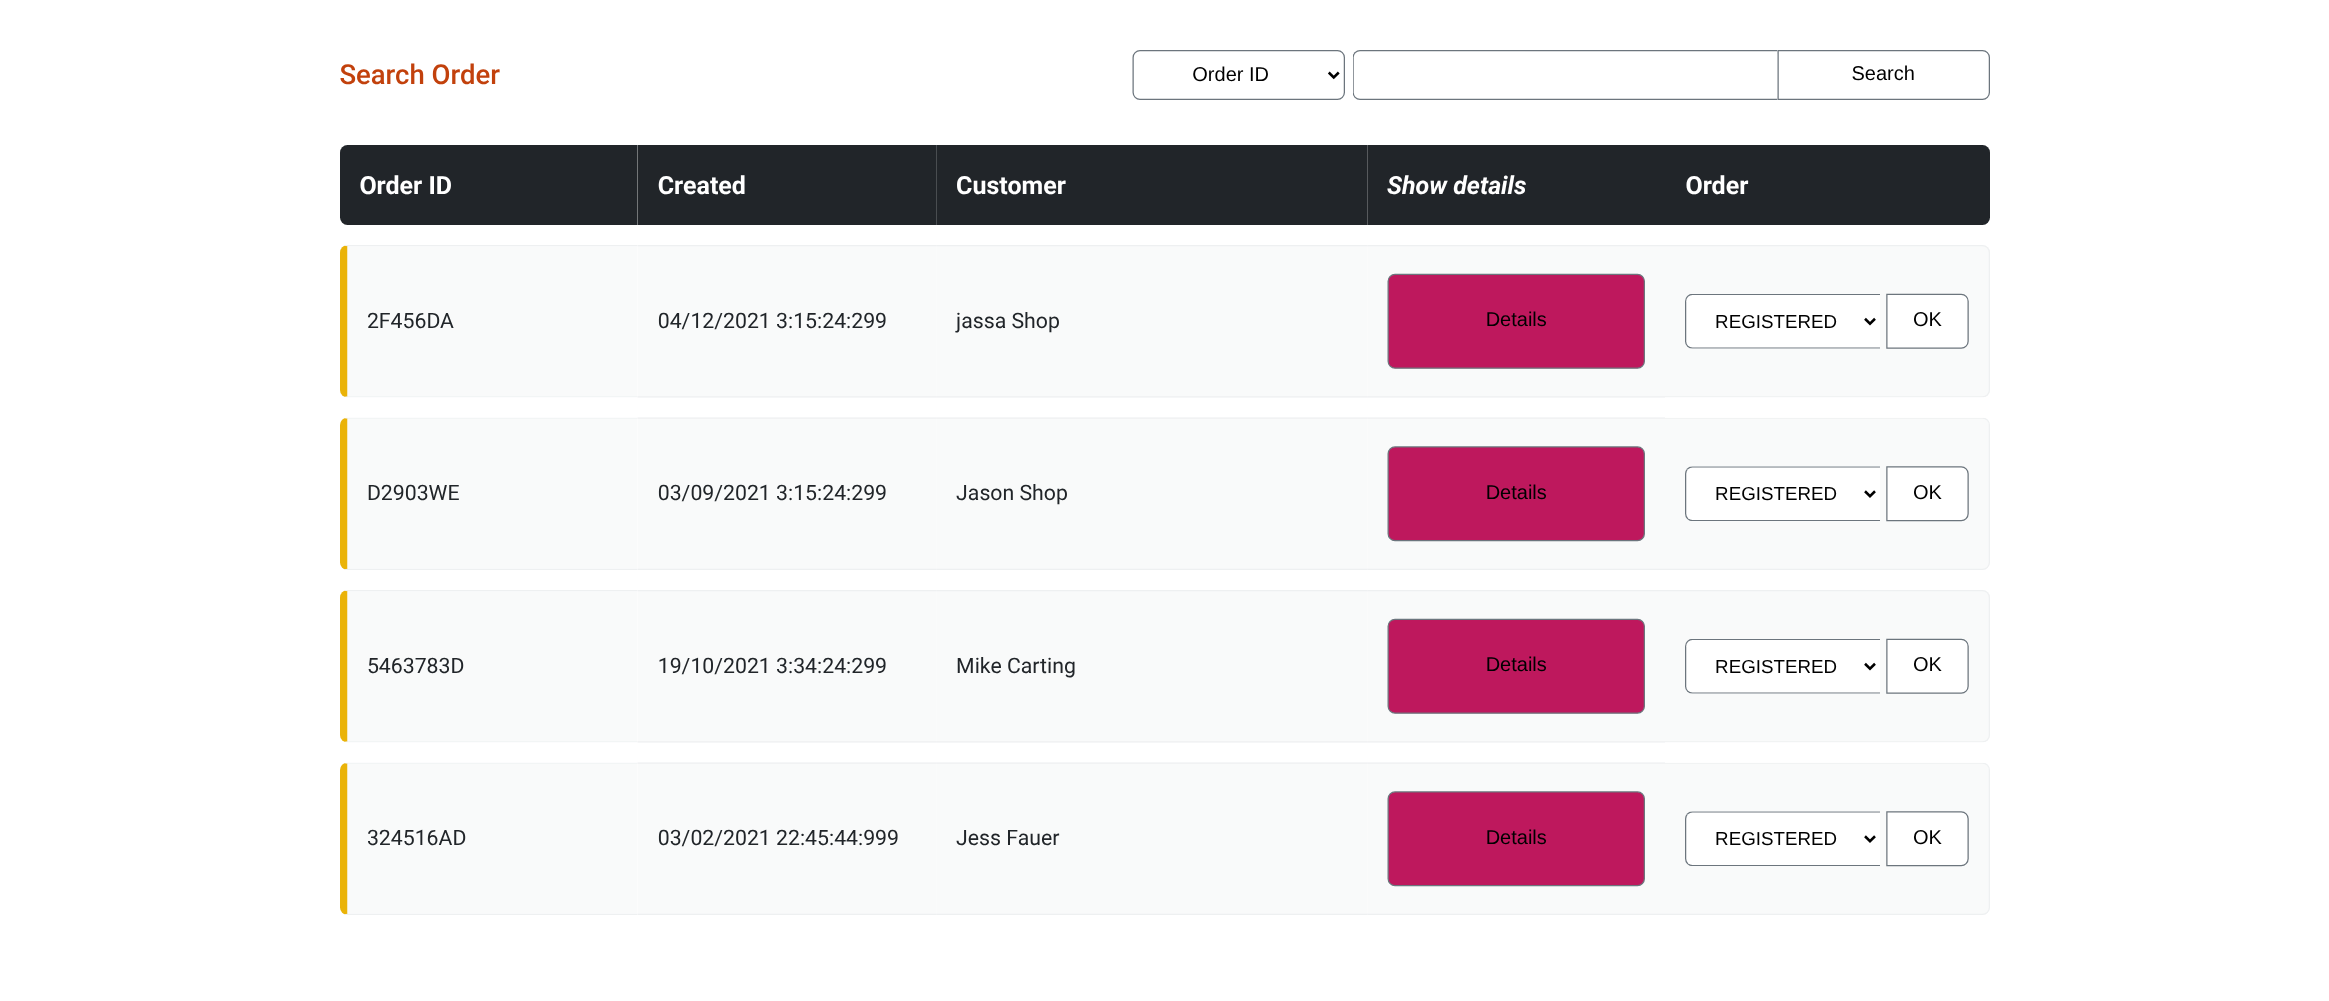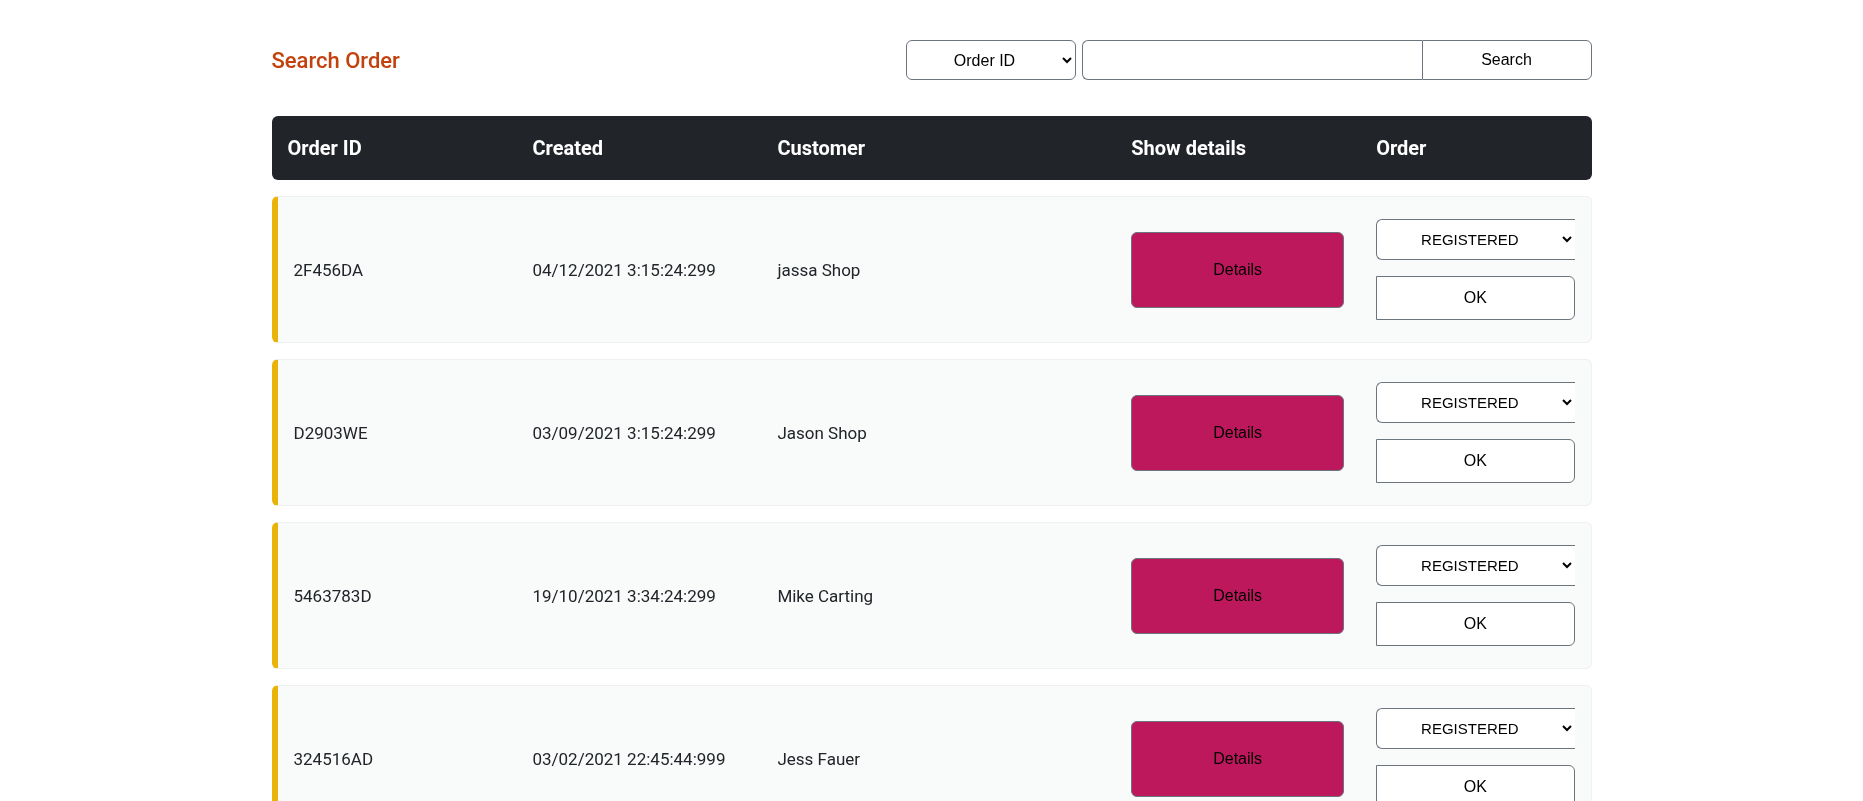--- a/index.html
+++ b/index.html
@@ -112,22 +112,21 @@
       max-width: 225px;
       padding: 28px 0;
       border: 1px solid #6c757d;
       border-radius: 6px;
       background: #be185d;
       font-size: 16px;
       cursor: pointer;
     }
     .status-group {
       display: flex;
-      gap: 16px;
-      flex-direction: column;
+      gap: 5px;
     }
     .status-select {
       flex: 1;
       padding: 10px 8px;
       border: 1px solid #6c757d;
       border-radius: 6px 0 0 6px;
       border-right: none;
       background: #fff;
       font-size: 15px;
       text-align: center;
@@ -140,21 +139,21 @@
       border: 1px solid #6c757d;
       border-radius: 0 6px 6px 0;
       background: #fff;
       font-size: 16px;
       cursor: pointer;
       height: 44px;
     }
     .col-order { width: 18%; }
     .col-created { width: 18%; }
     .col-customer { width: 26%; }
-    .col-details { width: 18%; }
+    .col-details { width: 18%; font-style: italic; }
     .col-status { width: 17%; }
   </style>
 </head>
 <body>
 
 <div class="container">
   <div class="search-row">
     <div class="search-title">Search Order</div>
     <div class="search-controls">
       <select class="search-select">

